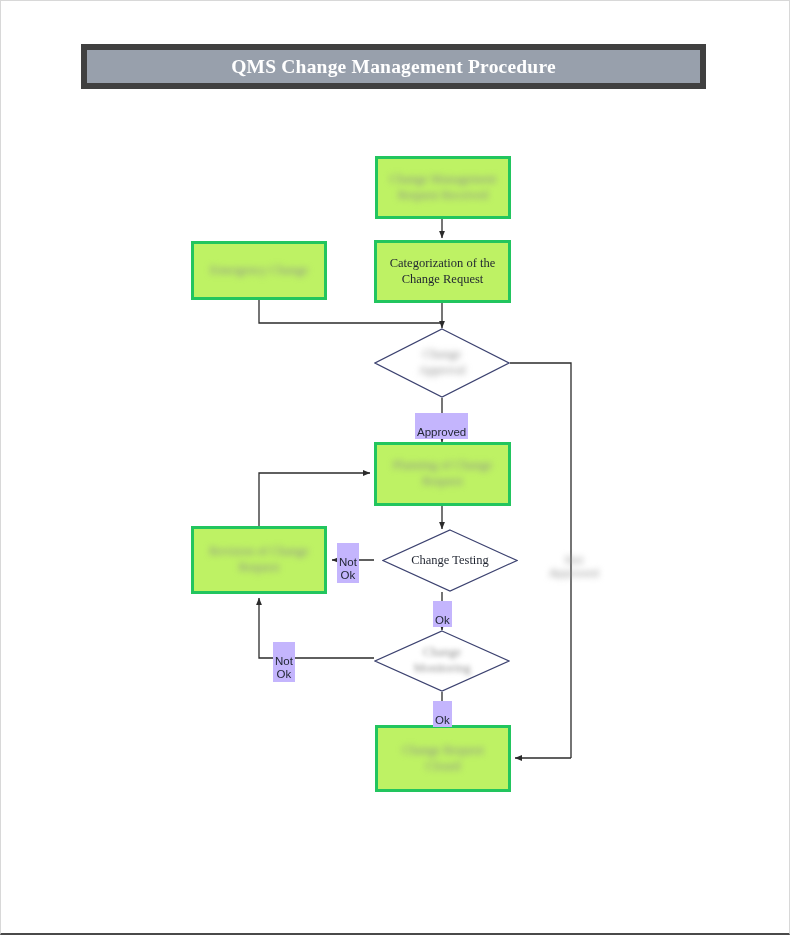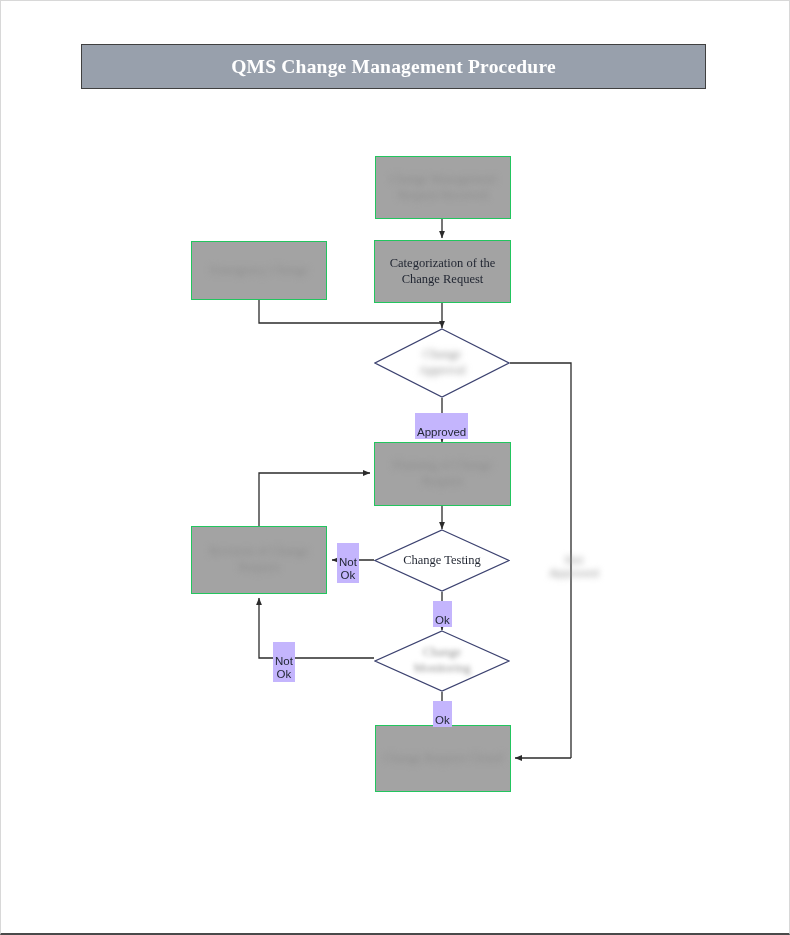--- a/index.html
+++ b/index.html
@@ -23,21 +23,21 @@
   }
 
   
   .header-bar {
     position: absolute;
     left: 80px;
     top: 43px;
     width: 625px;
     height: 45px;
     background: #98a0ac;
-    border: 1px solid #404040;
+    border: 6px solid #404040;
     box-sizing: border-box;
     display: flex;
     align-items: center;
     justify-content: center;
   }
   .header-title {
     color: #ffffff;
     font-family: "Liberation Serif", serif;
     font-weight: bold;
     font-size: 19.5px;
@@ -80,22 +80,22 @@
   
   .node {
     position: absolute;
     box-sizing: border-box;
     display: flex;
     align-items: center;
     justify-content: center;
     text-align: center;
   }
   .node-box {
-    background: #a3a3a3;
-    border: 1px solid #22c55e;
+    background: #bef264;
+    border: 3px solid #22c55e;
   }
   .node-label {
     font-family: "Liberation Serif", serif;
     font-size: 12.5px;
     color: #1f2430;
     line-height: 1.25;
     padding: 0 6px;
   }
   
   .blurred .node-label {
@@ -225,21 +225,21 @@
     <div class="node node-box blurred" style="left:373px; top:441px; width:137px; height:64px;">
       <span class="node-label" style="white-space:pre-line;">Planning of Change
 Request</span>
     </div>
 
     <div class="node node-box blurred" style="left:190px; top:525px; width:136px; height:68px;">
       <span class="node-label" style="white-space:pre-line;">Revision of Change
 Request</span>
     </div>
 
-    <div class="node-diamond" style="left:373px; top:528px; width:136px; height:63px;">
+    <div class="node-diamond" style="left:381px; top:528px; width:136px; height:63px;">
       <svg class="diamond-shape" viewBox="0 0 136 63" preserveAspectRatio="none">
         <polygon points="68,1 135,31.5 68,62 1,31.5" fill="#ffffff" stroke="#3c4270" stroke-width="1.2"></polygon>
       </svg>
       <div class="diamond-text">
         <span class="node-label">Change Testing</span>
       </div>
     </div>
 
     <div class="node-diamond blurred-soft" style="left:373px; top:629px; width:136px; height:62px;">
       <svg class="diamond-shape" viewBox="0 0 136 62" preserveAspectRatio="none">

